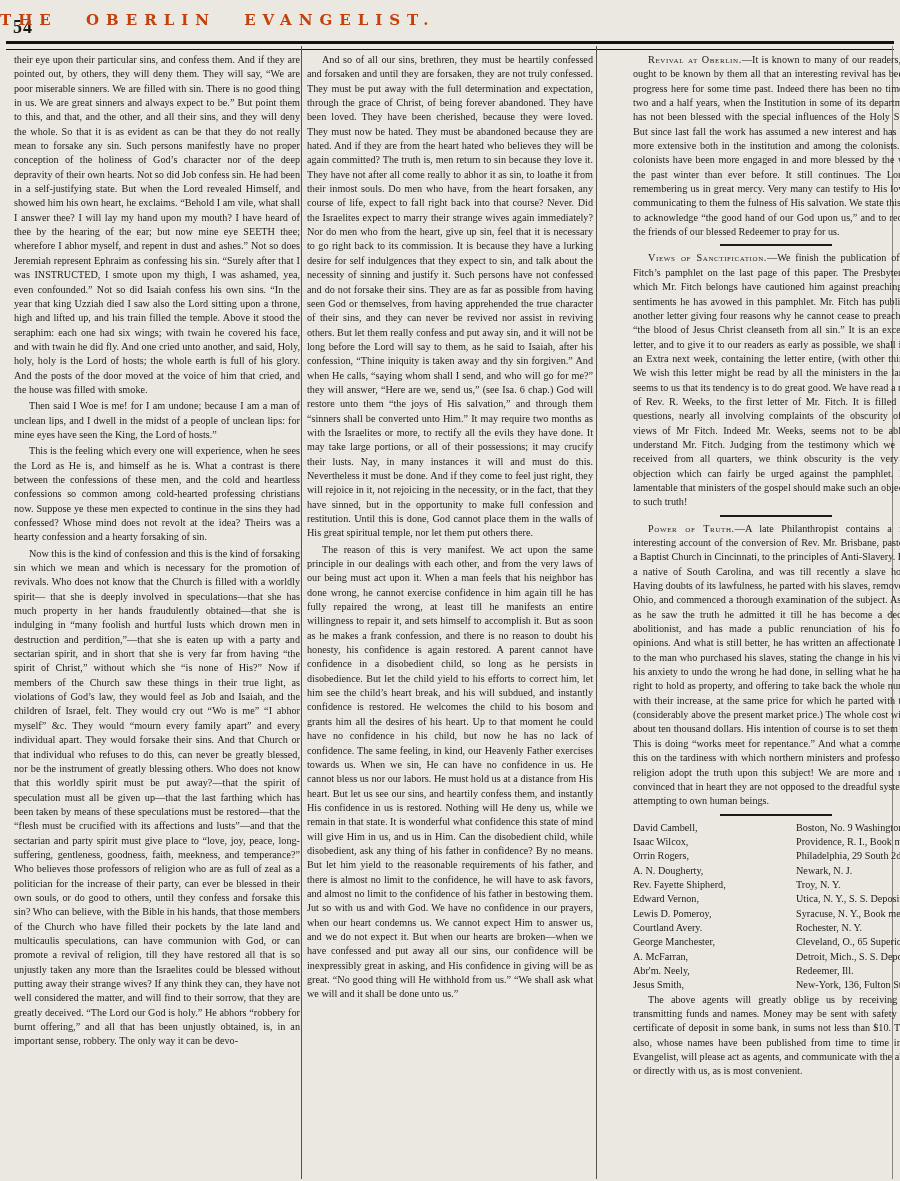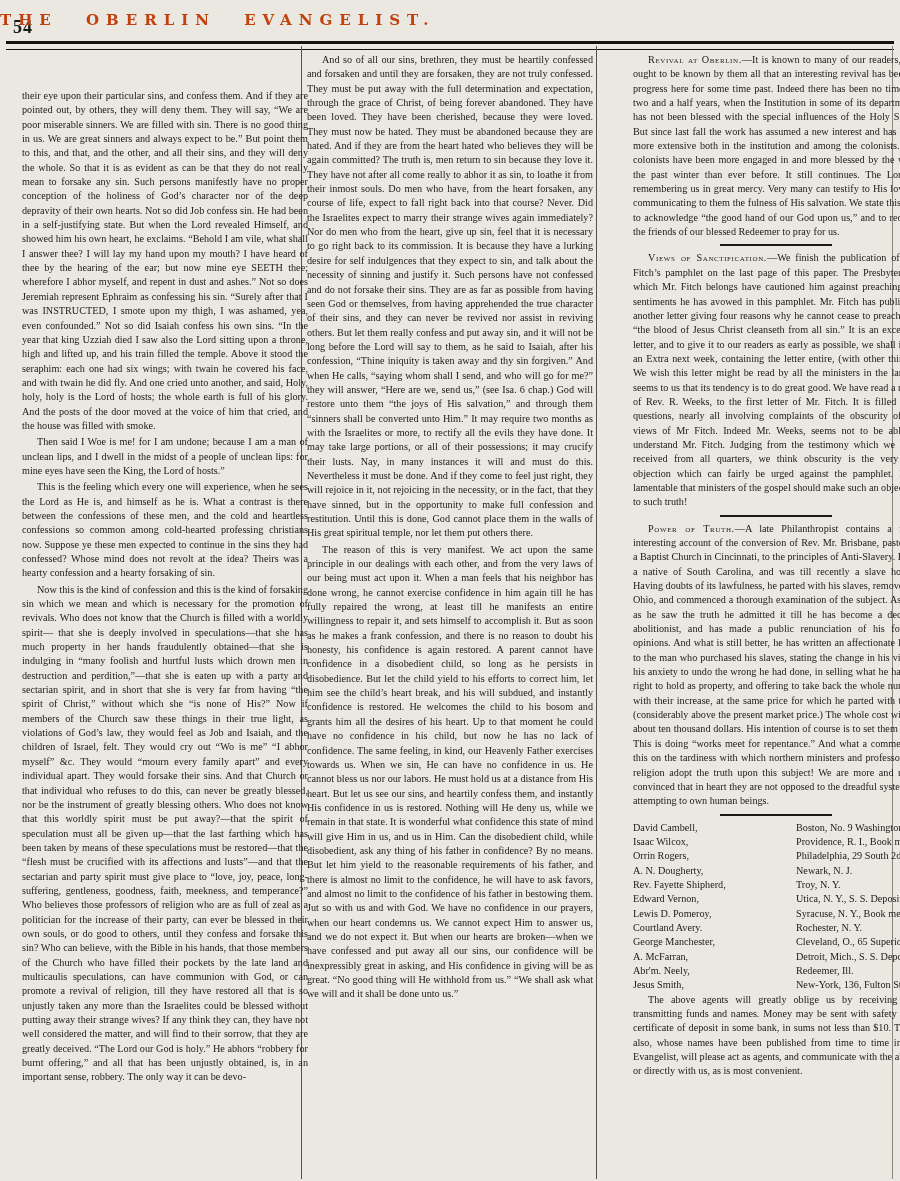--- a/index.html
+++ b/index.html
@@ -20,21 +20,21 @@
   }
   .vrule{position:absolute;top:46px;bottom:2px;width:1px;background:#55514a;}
   #vrule-1{left:301px;}
   #vrule-2{left:596px;}
   #vrule-3{left:892px;background:#8a867e;}
   .col{
     position:absolute;top:53px;width:286px;
     font-size:10.2px;line-height:14.35px;text-align:justify;
     text-justify:inter-word;
   }
-  #col-1{left:22px;margin-top:36px;}
+  #col-1{left:14px;}
   #col-2{left:307px;}
   #col-3{left:633px;}
   .para{margin:0 0 0 0;text-indent:15px;}
   .para + .para{margin-top:2px;}
   .para.flush{text-indent:0;}
   .article-title{font-variant:small-caps;letter-spacing:0.6px;}
   .rule{width:112px;margin:5px auto;border-top:2px solid #1c1a16;height:0;}
   .agents-intro,.agents-outro{margin:0;text-indent:15px;text-align:justify;}
   .agent-row{display:flex;white-space:nowrap;overflow:hidden;gap:13px;}
   .agent-name{width:150px;flex:none;}

